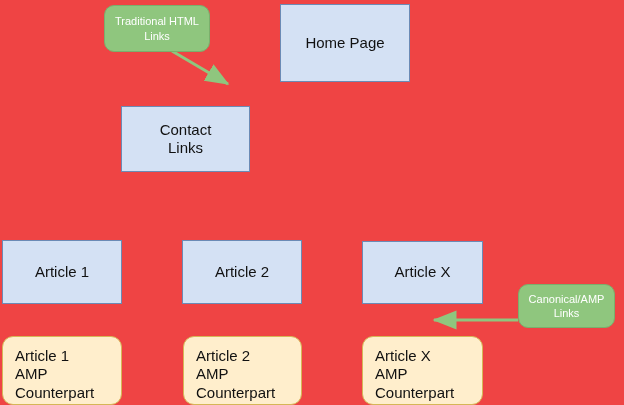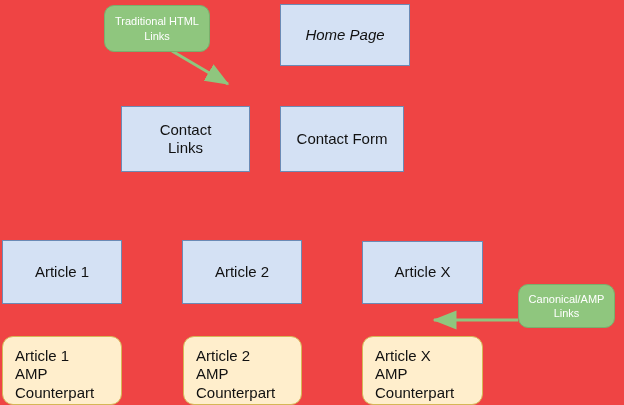--- a/index.html
+++ b/index.html
@@ -80,34 +80,31 @@
     <line x1="518" y1="320" x2="434" y2="320" stroke="#8fc67e" stroke-width="3" marker-end="url(#arrowhead-green)"></line>
   </svg>
 
   <div class="node callout-box" style="left:104px; top:5px; width:106px; height:47px;">
     <div>
       <span>Traditional HTML</span><br>
       <span>Links</span>
     </div>
   </div>
 
-  <div class="node page-box" style="left:280px; top:4px; width:130px; height:62px;font-style:italic;">
+  <div class="node page-box" style="left:280px; top:4px; width:130px; height:78px;">
     <span>Home Page</span>
   </div>
 
   <div class="node page-box" style="left:121px; top:106px; width:129px; height:66px;">
     <div>
       <span>Contact</span><br>
       <span>Links</span>
     </div>
   </div>
 
-  <div class="node page-box" style="left:280px; top:106px; width:124px; height:66px;">
-    <span>Contact Form</span>
-  </div>
 
 
   <div class="node page-box" style="left:2px; top:240px; width:120px; height:64px;">
     <span>Article 1</span>
   </div>
 
   <div class="node page-box" style="left:182px; top:240px; width:120px; height:64px;">
     <span>Article 2</span>
   </div>
 

